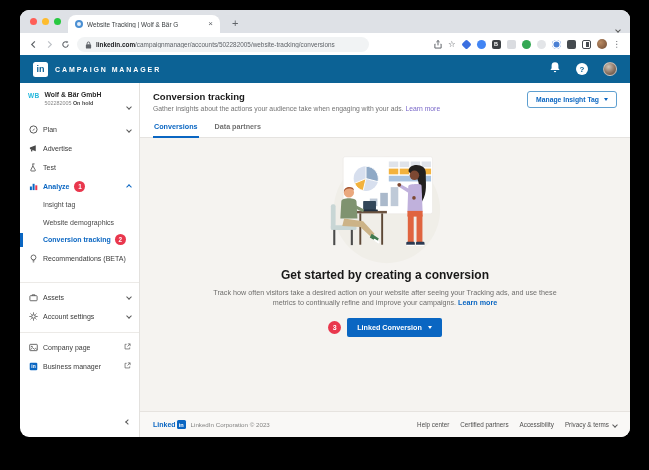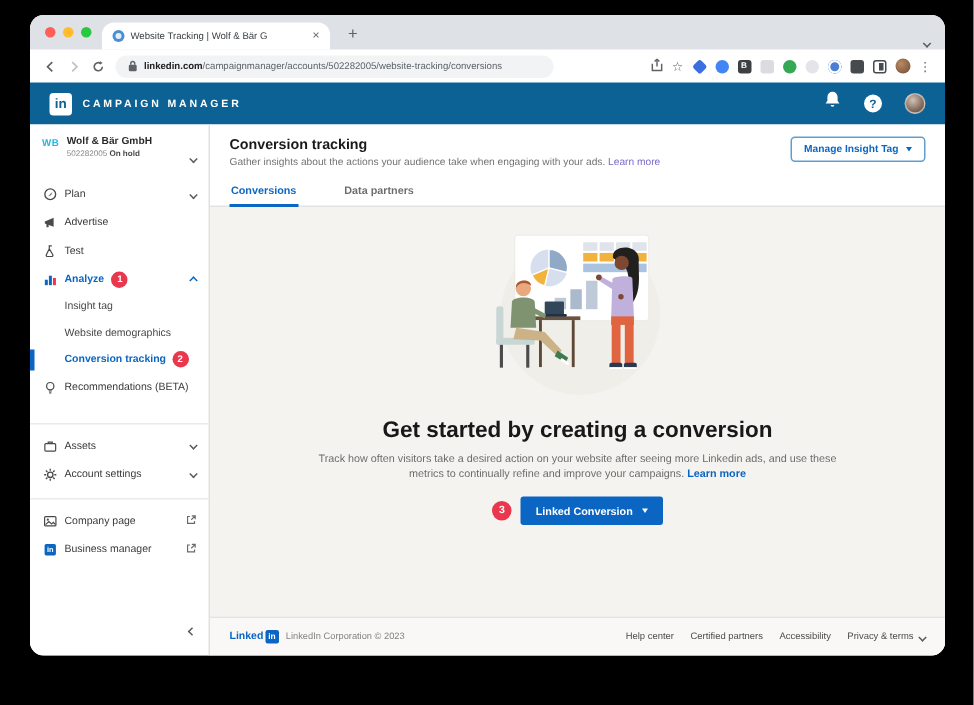--- a/index.html
+++ b/index.html
@@ -49,21 +49,21 @@
   .ext.split::after { content:""; position:absolute; right:1px; top:1px; bottom:1px; width:2.5px; background:#454a4f; }
   .avatar-sm { width:10px; height:10px; border-radius:50%; background:radial-gradient(circle at 35% 35%, #b98a62, #6e4a33); flex-shrink:0; }
   
   .li-header { height:28px; background:#0c6295; display:flex; align-items:center; padding:0 13px; gap:7px; flex-shrink:0; }
   .li-logo { width:15px; height:15px; background:#fff; border-radius:2.5px; color:#0c6295; font-weight:bold; font-size:9px; display:flex; align-items:center; justify-content:center; }
   .app-title { color:#fff; font-size:7px; font-weight:600; letter-spacing:1.9px; }
   .hdr-right { margin-left:auto; display:flex; align-items:center; gap:15px; }
   .help-circ { width:12px; height:12px; border-radius:50%; background:#fff; color:#0c6295; font-size:8px; font-weight:bold; display:flex; align-items:center; justify-content:center; }
   .avatar { width:14px; height:14px; border-radius:50%; background:radial-gradient(circle at 38% 32%, #cfc4b8, #8a7362 55%, #4e4038); border:1px solid rgba(255,255,255,.5); }
   
-  .app-body { flex:1; display:flex; min-height:0; background:#fff; }
+  .app-body { flex:1; display:flex; min-height:0; background:#fff;border-radius:23px; }
   .sidebar { width:120px; flex-shrink:0; border-right:1px solid #e3e1de; padding-top:7px; position:relative; display:flex; flex-direction:column; }
   .account { display:flex; gap:5px; padding:1px 8px 7px; align-items:flex-start; }
   .acct-logo { color:#23b7dc; font-weight:800; font-size:6.5px; letter-spacing:.3px; margin-top:1px; }
   .acct-name { font-size:6.8px; font-weight:bold; color:rgba(0,0,0,.85); line-height:1.2; }
   .acct-meta { font-size:5.4px; color:rgba(0,0,0,.5); margin-top:1px; }
   .acct-meta .status { color:rgba(0,0,0,.75); font-weight:bold; }
   .acct-chev { margin-left:auto; margin-top:4px; }
   .chev { display:inline-block; width:4px; height:4px; border-right:1.2px solid #5a5a5a; border-bottom:1.2px solid #5a5a5a; flex-shrink:0; }
   .chev.down { transform:rotate(45deg); }
   .chev.up { transform:rotate(-135deg); }
@@ -81,25 +81,25 @@
   .collapse-btn { position:absolute; right:9px; bottom:9px; }
   
   .main { flex:1; display:flex; flex-direction:column; min-width:0; }
   .page-head { display:flex; align-items:flex-start; padding:8px 13px 0; }
   .ph-title { font-size:9.5px; font-weight:bold; color:rgba(0,0,0,.9); }
   .ph-sub { font-size:6.8px; color:rgba(0,0,0,.58); margin-top:2.5px; }
   .link-purple { color:#7a68c9; }
   .link-blue { color:#0a66c2; font-weight:bold; }
   .manage-btn { margin-left:auto; display:flex; align-items:center; gap:5px; border:1px solid #5e9fd0; border-radius:3px; background:#fff; color:#0a66c2; font-size:6.8px; font-weight:bold; padding:4px 8px; }
   .caret { width:0; height:0; border-left:2.8px solid transparent; border-right:2.8px solid transparent; border-top:3.5px solid currentColor; }
-  .tabs { display:flex; gap:30px; padding:0 13px; margin-top:6px; border-bottom:1px solid #e5e3e0; }
+  .tabs { display:flex; gap:15px; padding:0 13px; margin-top:6px; border-bottom:1px solid #e5e3e0; }
   .tab-item { font-size:7.2px; padding:4px 1px 5px; color:rgba(0,0,0,.58); font-weight:600; }
   .tab-item.active { color:#0a66c2; border-bottom:2px solid #0a66c2; margin-bottom:-1px; }
   .empty { flex:1; background:#f5f3f0; display:flex; flex-direction:column; align-items:center; padding-top:12px; min-height:0; }
-  .es-head { font-size:15px; font-weight:bold; color:rgba(0,0,0,.9); margin-top:10px; }
+  .es-head { font-size:12px; font-weight:bold; color:rgba(0,0,0,.9); }
   .es-body { margin-top:6px; width:352px; text-align:center; font-size:7.2px; line-height:1.5; color:rgba(0,0,0,.58); }
   .cta-row { margin-top:9px; display:flex; align-items:center; gap:6px; }
   .cta-btn { background:#0a66c2; color:#fff; border:none; border-radius:2px; font-size:7.2px; font-weight:bold; padding:5px 10px; display:flex; align-items:center; gap:6px; }
   .badge.step3 { width:13px; height:13px; font-size:7px; }
   .footer { height:26px; background:#f9f8f6; border-top:1px solid #e6e3df; display:flex; align-items:center; padding:0 13px; flex-shrink:0; }
   .f-logo { display:flex; align-items:center; gap:1.5px; }
   .f-logo-word { color:#0a66c2; font-weight:800; font-size:7px; }
   .f-logo-in { width:8.5px; height:8.5px; background:#0a66c2; color:#fff; border-radius:1.5px; font-size:5.6px; font-weight:800; display:flex; align-items:center; justify-content:center; }
   .f-copy { font-size:6.2px; color:rgba(0,0,0,.5); margin-left:5px; }
   .f-links { margin-left:auto; display:flex; align-items:center; gap:11px; font-size:6.3px; color:rgba(0,0,0,.72); }
@@ -416,21 +416,21 @@
           <rect x="104" y="67" width="6.2" height="29" fill="#e0643f"></rect>
           <rect x="113.2" y="67" width="6.2" height="29" fill="#e0643f"></rect>
           <rect x="102.4" y="95.5" width="9" height="4" rx="1.3" fill="#2b3a52"></rect>
           <rect x="112.6" y="95.5" width="9" height="4" rx="1.3" fill="#2b3a52"></rect>
           <rect x="102.4" y="98.6" width="9" height="1.4" fill="#ffffff"></rect>
           <rect x="112.6" y="98.6" width="9" height="1.4" fill="#ffffff"></rect>
         </svg>
 
         <div class="es-head">Get started by creating a conversion</div>
         <div class="es-body">
-          <span>Track how often visitors take a desired action on your website after seeing more Linkedin ads, and use these metrics to continually refine and improve your campaigns.</span>
+          <span>Track how often visitors take a desired action on your website after seeing your Tracking ads, and use these metrics to continually refine and improve your campaigns.</span>
           <span class="link-blue">Learn more</span>
         </div>
         <div class="cta-row">
           <span class="badge step3">3</span>
           <button class="cta-btn">
             <span>Linked Conversion</span>
             <span class="caret"></span>
           </button>
         </div>
       </div>

